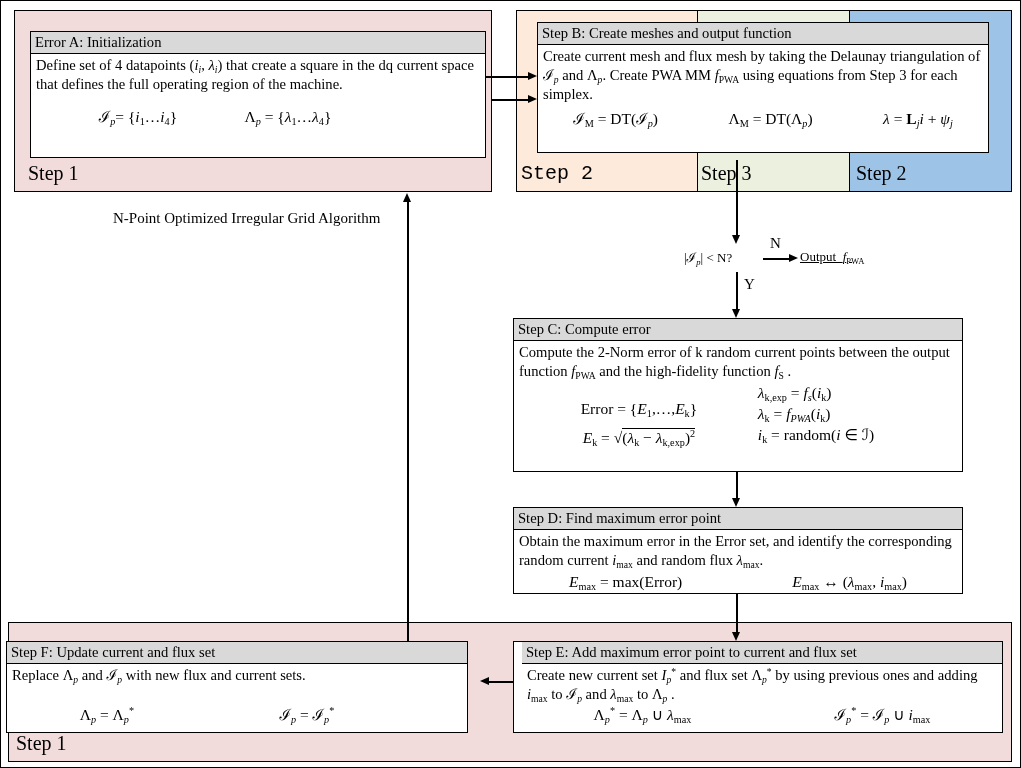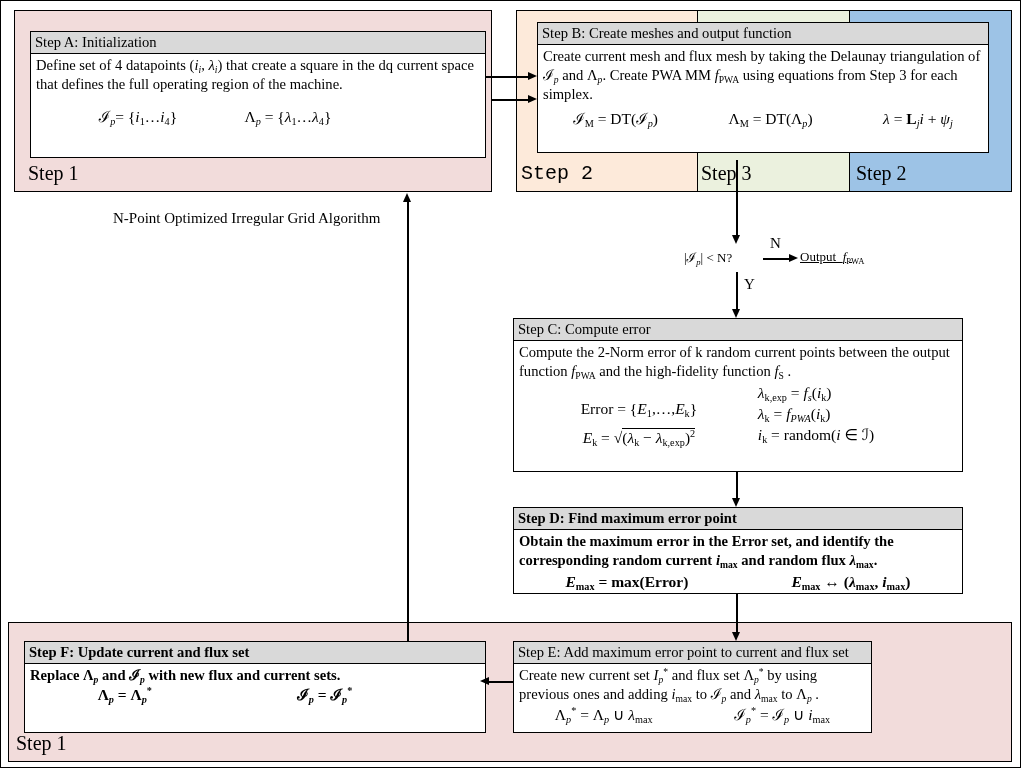--- a/index.html
+++ b/index.html
@@ -42,21 +42,21 @@
 
   <div class="step-label" style="left:28px;top:162px;">Step 1</div>
   <div class="step-label" style="left:521px;top:162px;font-family:Liberation Mono, monospace;">Step 2</div>
   <div class="step-label" style="left:701px;top:162px;">Step 3</div>
   <div class="step-label" style="left:856px;top:162px;">Step 2</div>
   <div class="step-label" style="left:16px;top:732px;">Step 1</div>
 
   <div class="txt" style="left:113px;top:210px;font-size:15px;">N-Point Optimized Irregular Grid Algorithm</div>
 
   <div class="box" style="left:30px;top:31px;width:456px;height:127px;">
-    <div class="box-header">Step A: Initialization</div>
+    <div class="box-header">Error A: Initialization</div>
     <div class="box-body">Define set of 4 datapoints (<i>i<sub>i</sub></i>, <i>λ<sub>i</sub></i>) that create a square in the dq current space that defines the full operating region of the machine.</div>
     <div class="formula-row" style="margin-top:13px;padding-right:120px;padding-left:34px;">
       <span class="formula">ℐ<sub><i>p</i></sub>= {<i>i</i><sub>1</sub>…<i>i</i><sub>4</sub>}</span>
       <span class="formula">Λ<sub><i>p</i></sub> = {<i>λ</i><sub>1</sub>…<i>λ</i><sub>4</sub>}</span>
     </div>
   </div>
 
   <div class="box" style="left:537px;top:22px;width:452px;height:131px;">
     <div class="box-header">Step B: Create meshes and output function</div>
     <div class="box-body">Create current mesh and flux mesh by taking the Delaunay triangulation of ℐ<sub><i>p</i></sub> and Λ<sub><i>p</i></sub>. Create PWA MM <i>f</i><sub>PWA</sub> using equations from Step 3 for each simplex.</div>
@@ -81,42 +81,42 @@
         <span class="formula"><i>E</i><sub>k</sub> = √<span class="ovl">(<i>λ</i><sub>k</sub> − <i>λ</i><sub>k,exp</sub>)<sup>2</sup></span></span>
       </div>
       <div class="c-right">
         <span class="formula"><i>λ</i><sub>k,exp</sub> = <i>f<sub>s</sub></i>(<i>i</i><sub>k</sub>)</span>
         <span class="formula"><i>λ</i><sub>k</sub> = <i>f<sub>PWA</sub></i>(<i>i</i><sub>k</sub>)</span>
         <span class="formula"><i>i</i><sub>k</sub> = random(<i>i</i> ∈ ℐ)</span>
       </div>
     </div>
   </div>
 
-  <div class="box" style="left:513px;top:507px;width:450px;height:87px;font-weight:bold;">
+  <div class="box" style="left:513px;top:507px;width:450px;height:87px;">
     <div class="box-header">Step D: Find maximum error point</div>
     <div class="box-body">Obtain the maximum error in the Error set, and identify the corresponding random current <i>i</i><sub>max</sub> and random flux <i>λ</i><sub>max</sub>.</div>
     <div class="formula-row" style="margin-top:2px;">
       <span class="formula"><i>E</i><sub>max</sub> = max(Error)</span>
       <span class="formula"><i>E</i><sub>max</sub> ↔ (<i>λ</i><sub>max</sub>, <i>i</i><sub>max</sub>)</span>
     </div>
   </div>
 
-  <div class="box" style="left:513px;top:641px;width:359px;height:92px;">
+  <div class="box" style="left:513px;top:641px;width:490px;height:92px;padding-left:8px;">
     <div class="box-header">Step E: Add maximum error point to current and flux set</div>
     <div class="box-body">Create new current set <i>I</i><sub><i>p</i></sub><sup>*</sup> and flux set Λ<sub><i>p</i></sub><sup>*</sup> by using previous ones and adding <i>i</i><sub>max</sub> to ℐ<sub><i>p</i></sub> and <i>λ</i><sub>max</sub> to Λ<sub><i>p</i></sub> .</div>
     <div class="formula-row" style="margin-top:1px;">
       <span class="formula">Λ<sub><i>p</i></sub><sup>*</sup> = Λ<sub><i>p</i></sub> ∪ <i>λ</i><sub>max</sub></span>
       <span class="formula">ℐ<sub><i>p</i></sub><sup>*</sup> = ℐ<sub><i>p</i></sub> ∪ <i>i</i><sub>max</sub></span>
     </div>
   </div>
 
-  <div class="box" style="left:24px;top:641px;width:462px;height:92px;font-weight:bold;">
+  <div class="box" style="left:6px;top:641px;width:462px;height:92px;">
     <div class="box-header">Step F: Update current and flux set</div>
     <div class="box-body">Replace Λ<sub><i>p</i></sub> and ℐ<sub><i>p</i></sub> with new flux and current sets.</div>
-    <div class="formula-row" style="margin-top:0;padding-right:60px;">
+    <div class="formula-row" style="margin-top:20px;padding-right:60px;">
       <span class="formula">Λ<sub><i>p</i></sub> = Λ<sub><i>p</i></sub><sup>*</sup></span>
       <span class="formula">ℐ<sub><i>p</i></sub> = ℐ<sub><i>p</i></sub><sup>*</sup></span>
     </div>
   </div>
 
   <div class="hline" style="left:486px;top:76px;width:43px;"></div>
   <div class="arrow ar-right" style="left:528px;top:72px;"></div>
 
   <div class="hline" style="left:492px;top:99px;width:37px;"></div>
   <div class="arrow ar-right" style="left:528px;top:95px;"></div>

